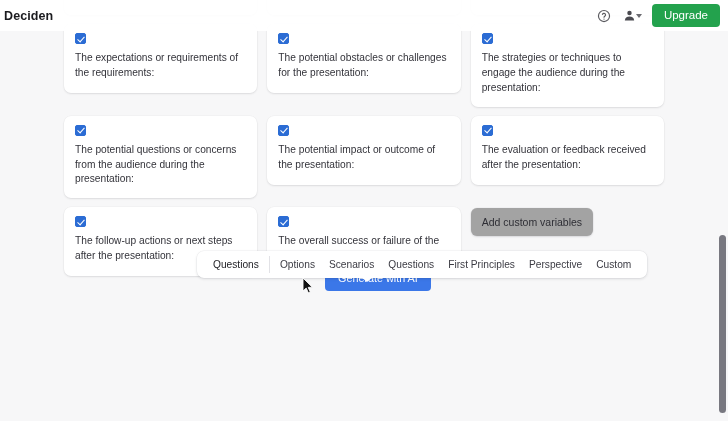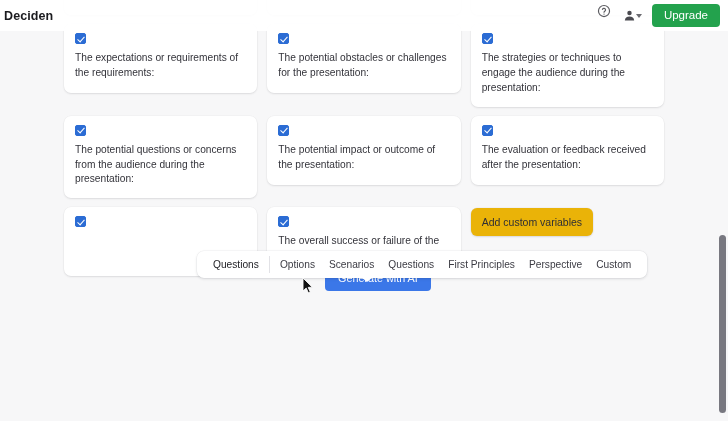--- a/index.html
+++ b/index.html
@@ -33,20 +33,21 @@
   #brand {
     margin-left: 4px;
     font-size: 12.5px;
     font-weight: bold;
     color: #1b1b1f;
     letter-spacing: 0.1px;
   }
   #header-right {
     margin-left: auto;
     display: flex;
+    align-items: center;
     gap: 10px;
     padding-right: 8px;
   }
   .hdr-icon {
     width: 15px; height: 15px;
     display: flex; align-items: center; justify-content: center;
     color: #5b5b60;
     cursor: pointer;
   }
   .caret-tiny {
@@ -127,21 +128,21 @@
   }
 
   
   .add-var-slot {
     width: 194px;
     display: flex;
     justify-content: flex-start;
     padding-top: 1px;
   }
   #add-custom-btn {
-    background: #eab308;
+    background: #a3a3a3;
     border: none;
     border-radius: 6px;
     box-shadow: 0 1px 2px rgba(16,20,32,0.11), 0 0 0 0.5px rgba(16,20,32,0.05);
     font-size: 10.5px;
     color: #2e2e35;
     padding: 8px 11px;
     cursor: pointer;
     font-family: "Liberation Sans", sans-serif;
     white-space: nowrap;
   }
@@ -274,20 +275,21 @@
             <div class="card-text">The potential impact or outcome of the presentation:</div>
           </div>
           <div class="card tall">
             <span class="chk"></span>
             <div class="card-text">The evaluation or feedback received after the presentation:</div>
           </div>
         </div>
         <div class="card-row">
           <div class="card tall">
             <span class="chk"></span>
+            <div class="card-text">The follow-up actions or next steps after the presentation:</div>
           </div>
           <div class="card tall">
             <span class="chk"></span>
             <div class="card-text">The overall success or failure of the presentation:</div>
           </div>
           <div class="add-var-slot">
             <button id="add-custom-btn">Add custom variables</button>
           </div>
         </div>
       </div>

